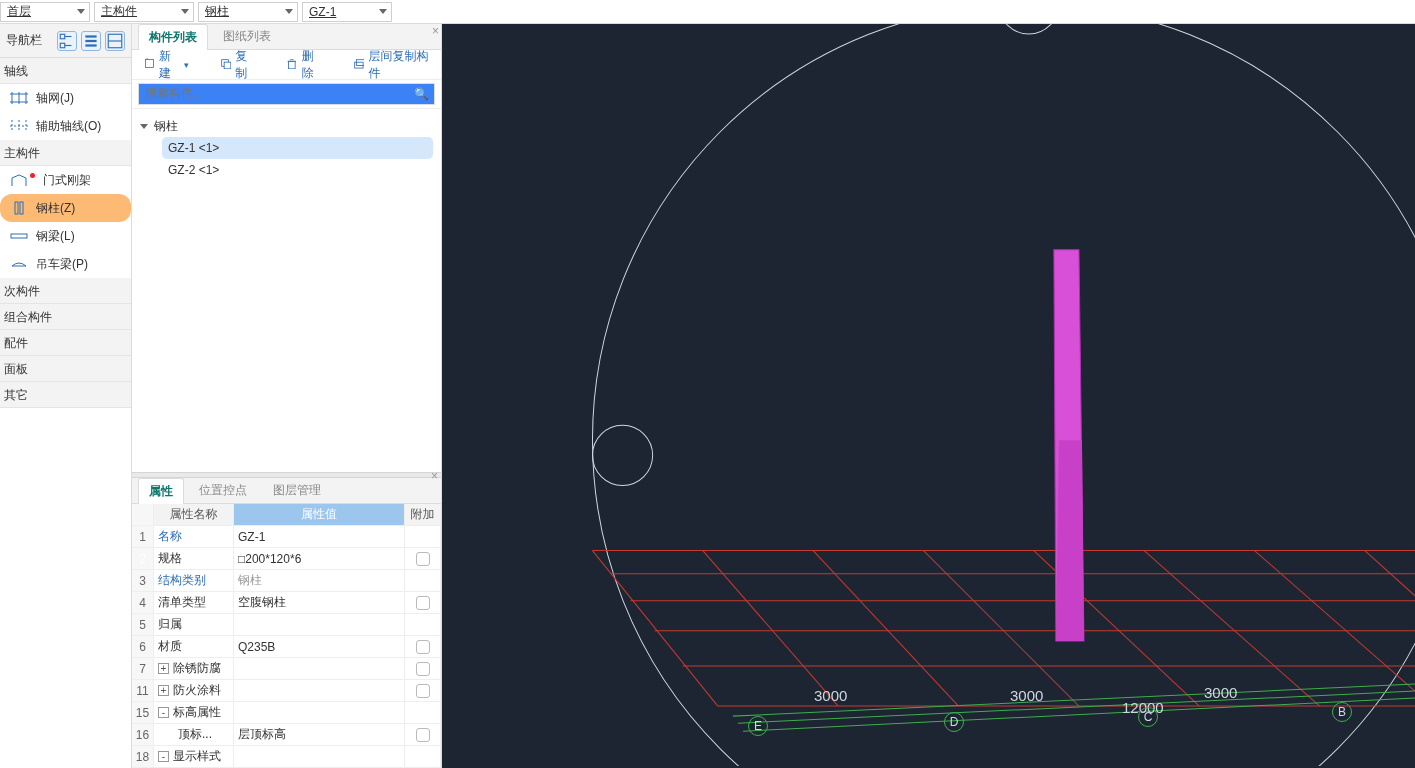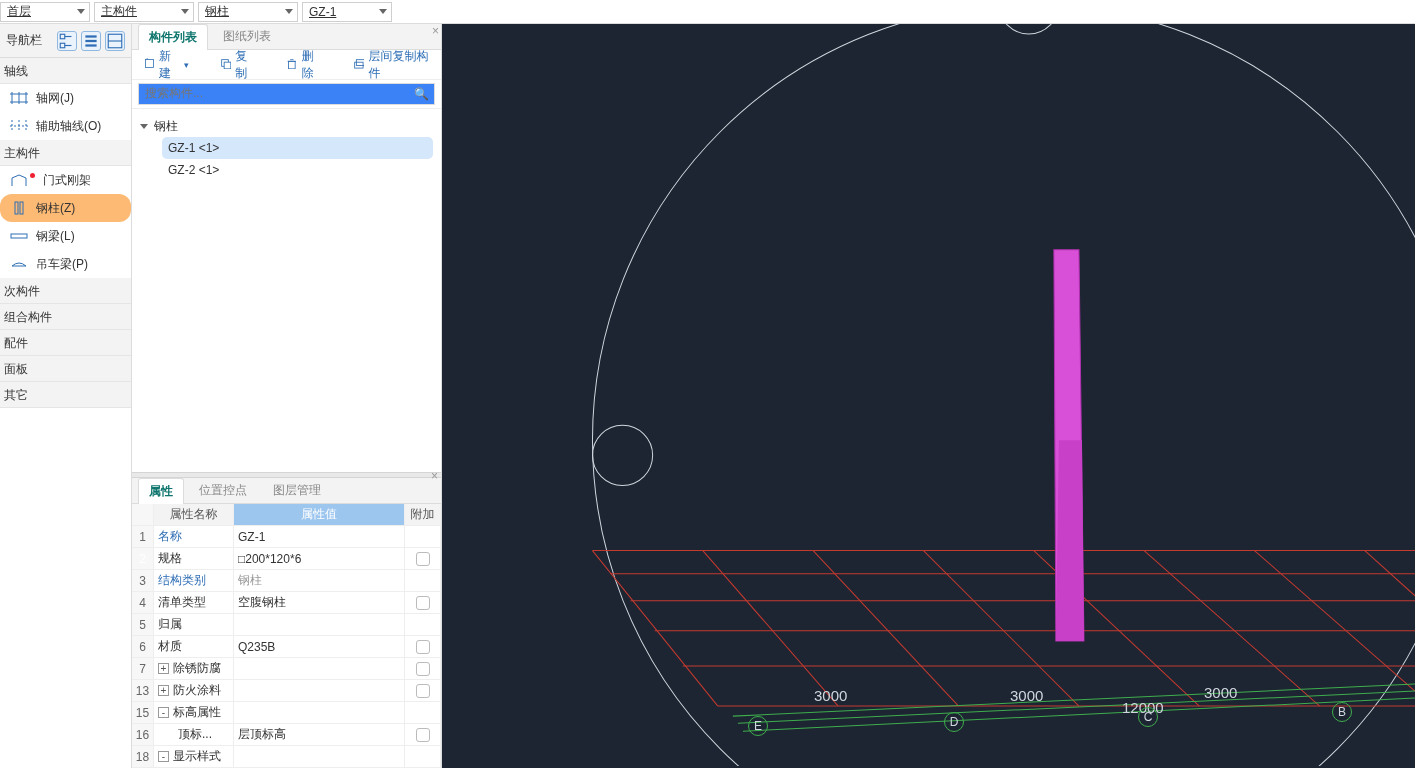--- a/index.html
+++ b/index.html
@@ -309,21 +309,21 @@
               <div class="c">
                 <span class="tw">+</span>
                 <span>除锈防腐</span>
               </div>
               <div class="c"></div>
               <div class="c cchk">
                 <div class="chkbox"></div>
               </div>
             </div>
             <div class="prow">
-              <div class="c cnum">13</div>
+              <div class="c cnum">11</div>
               <div class="c">
                 <span class="tw">+</span>
                 <span>防火涂料</span>
               </div>
               <div class="c"></div>
               <div class="c cchk">
                 <div class="chkbox"></div>
               </div>
             </div>
             <div class="prow">

